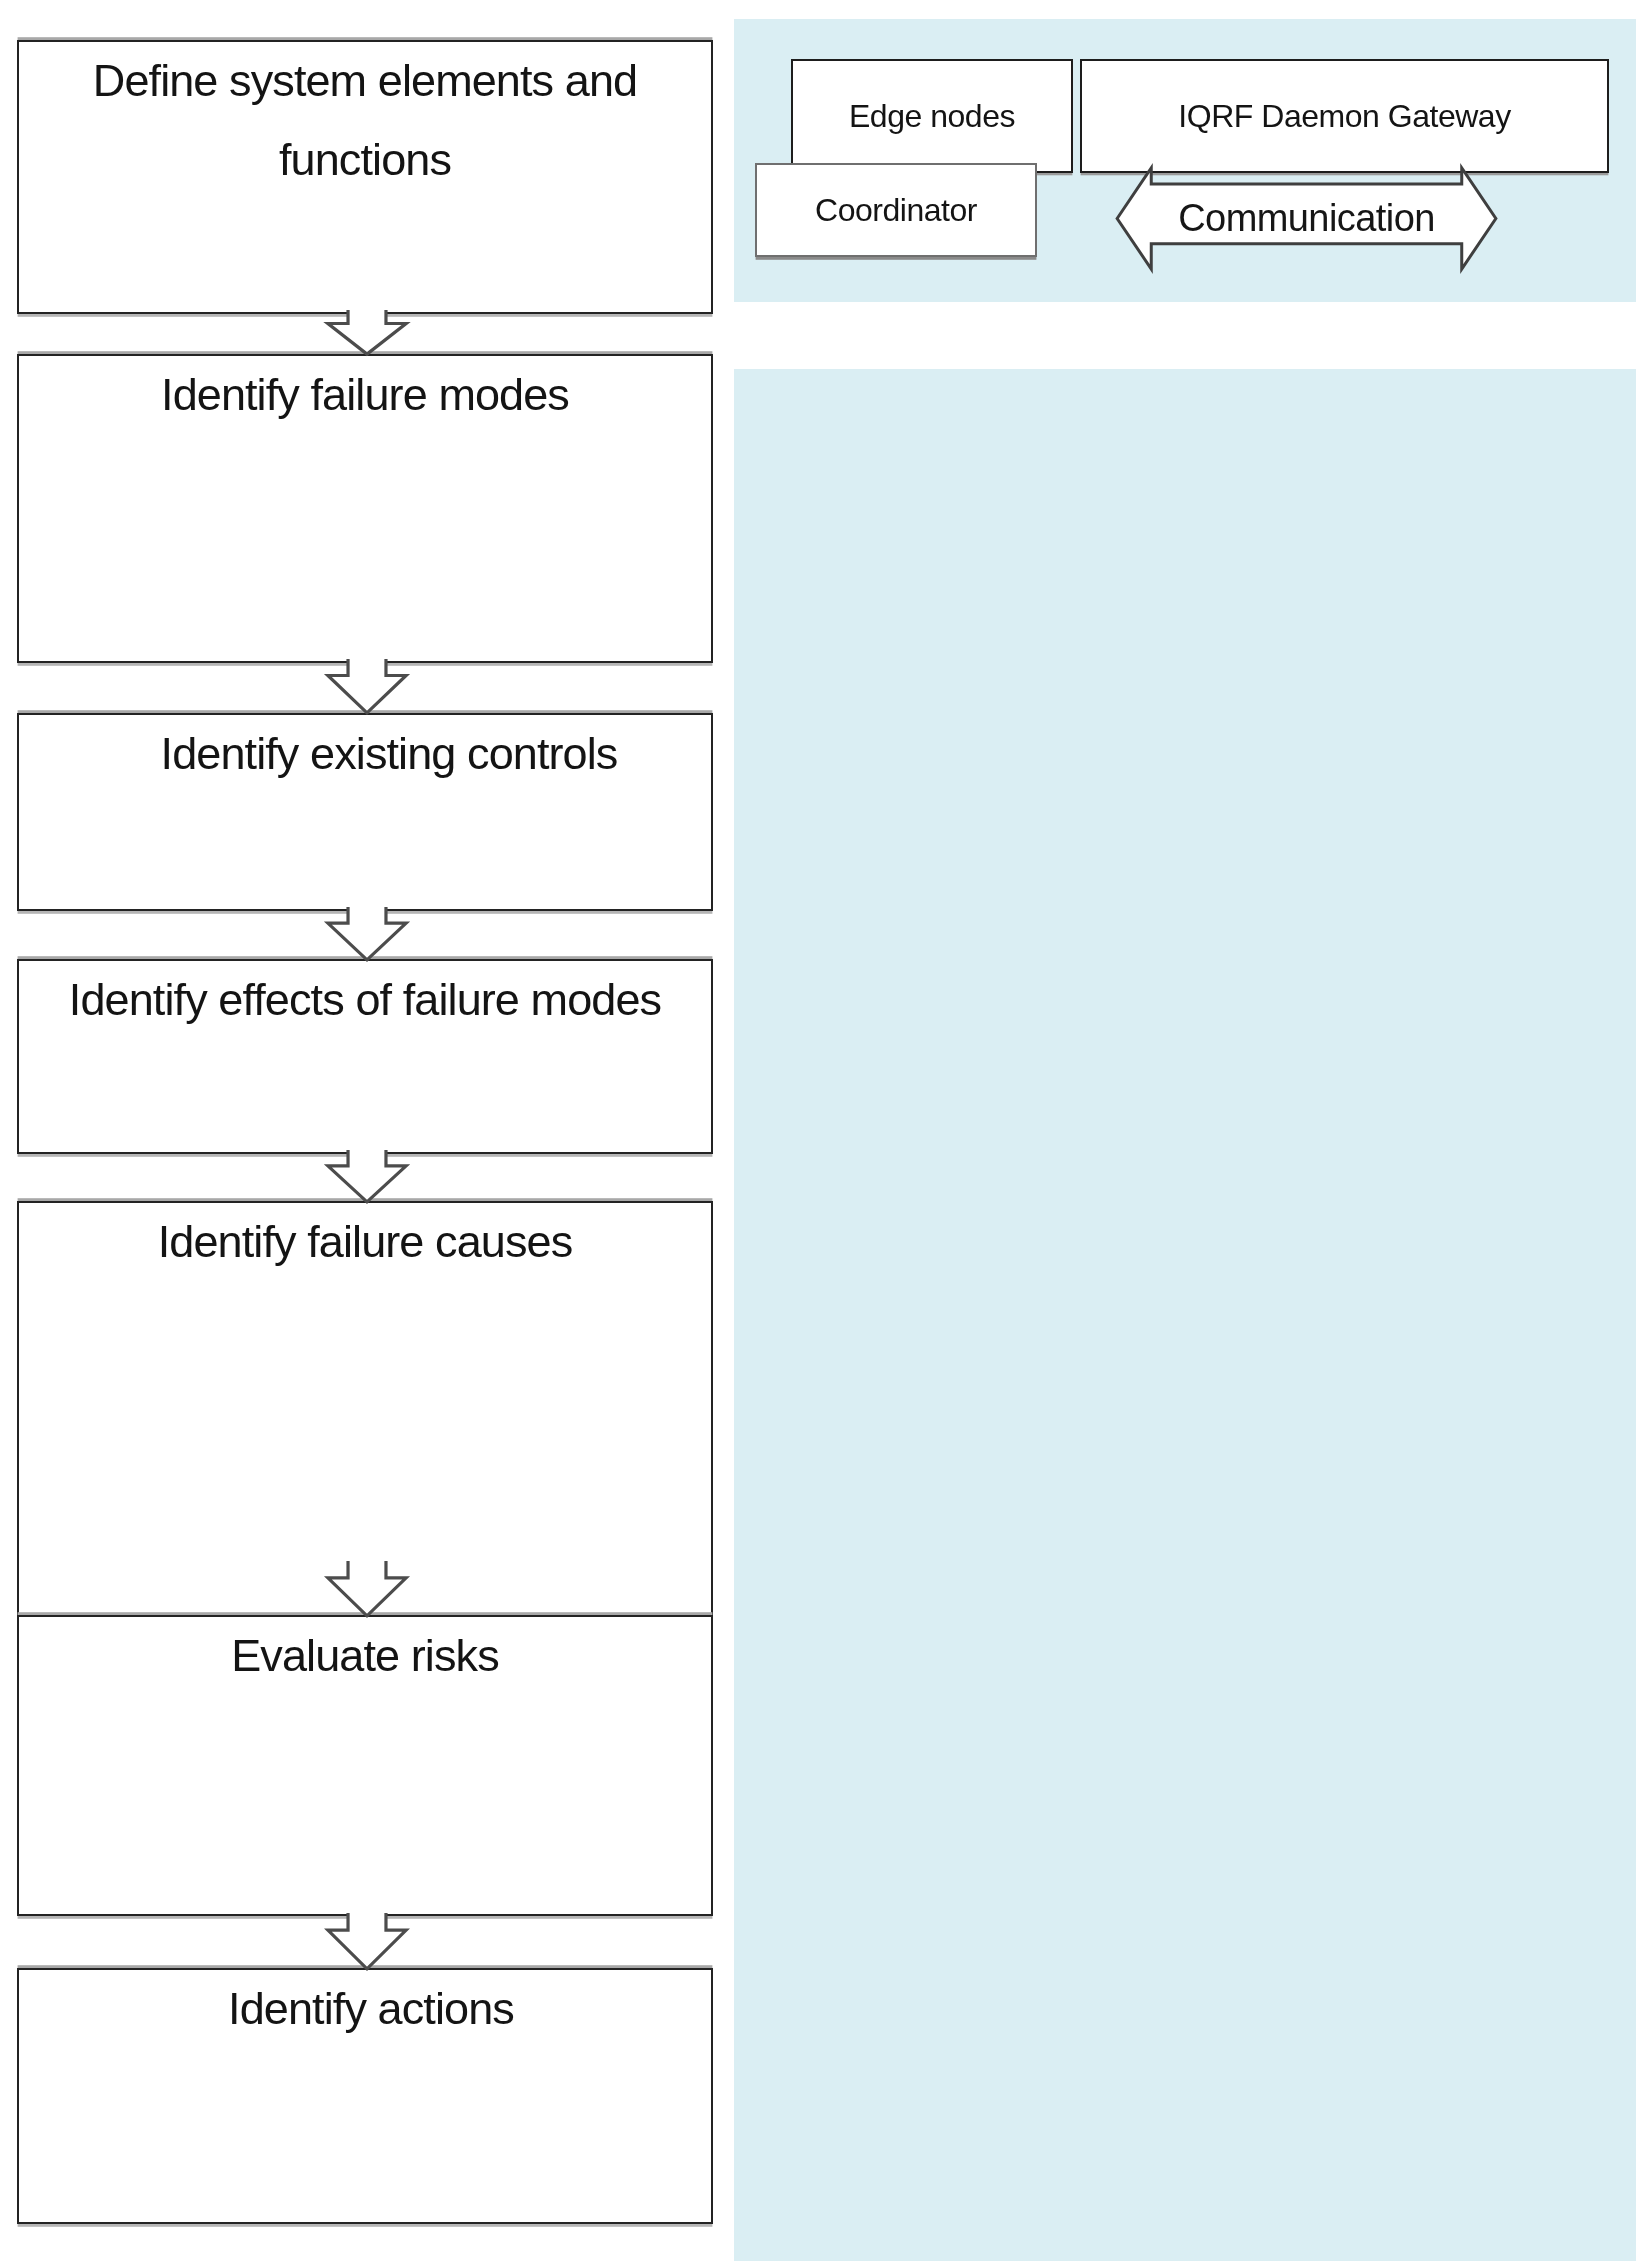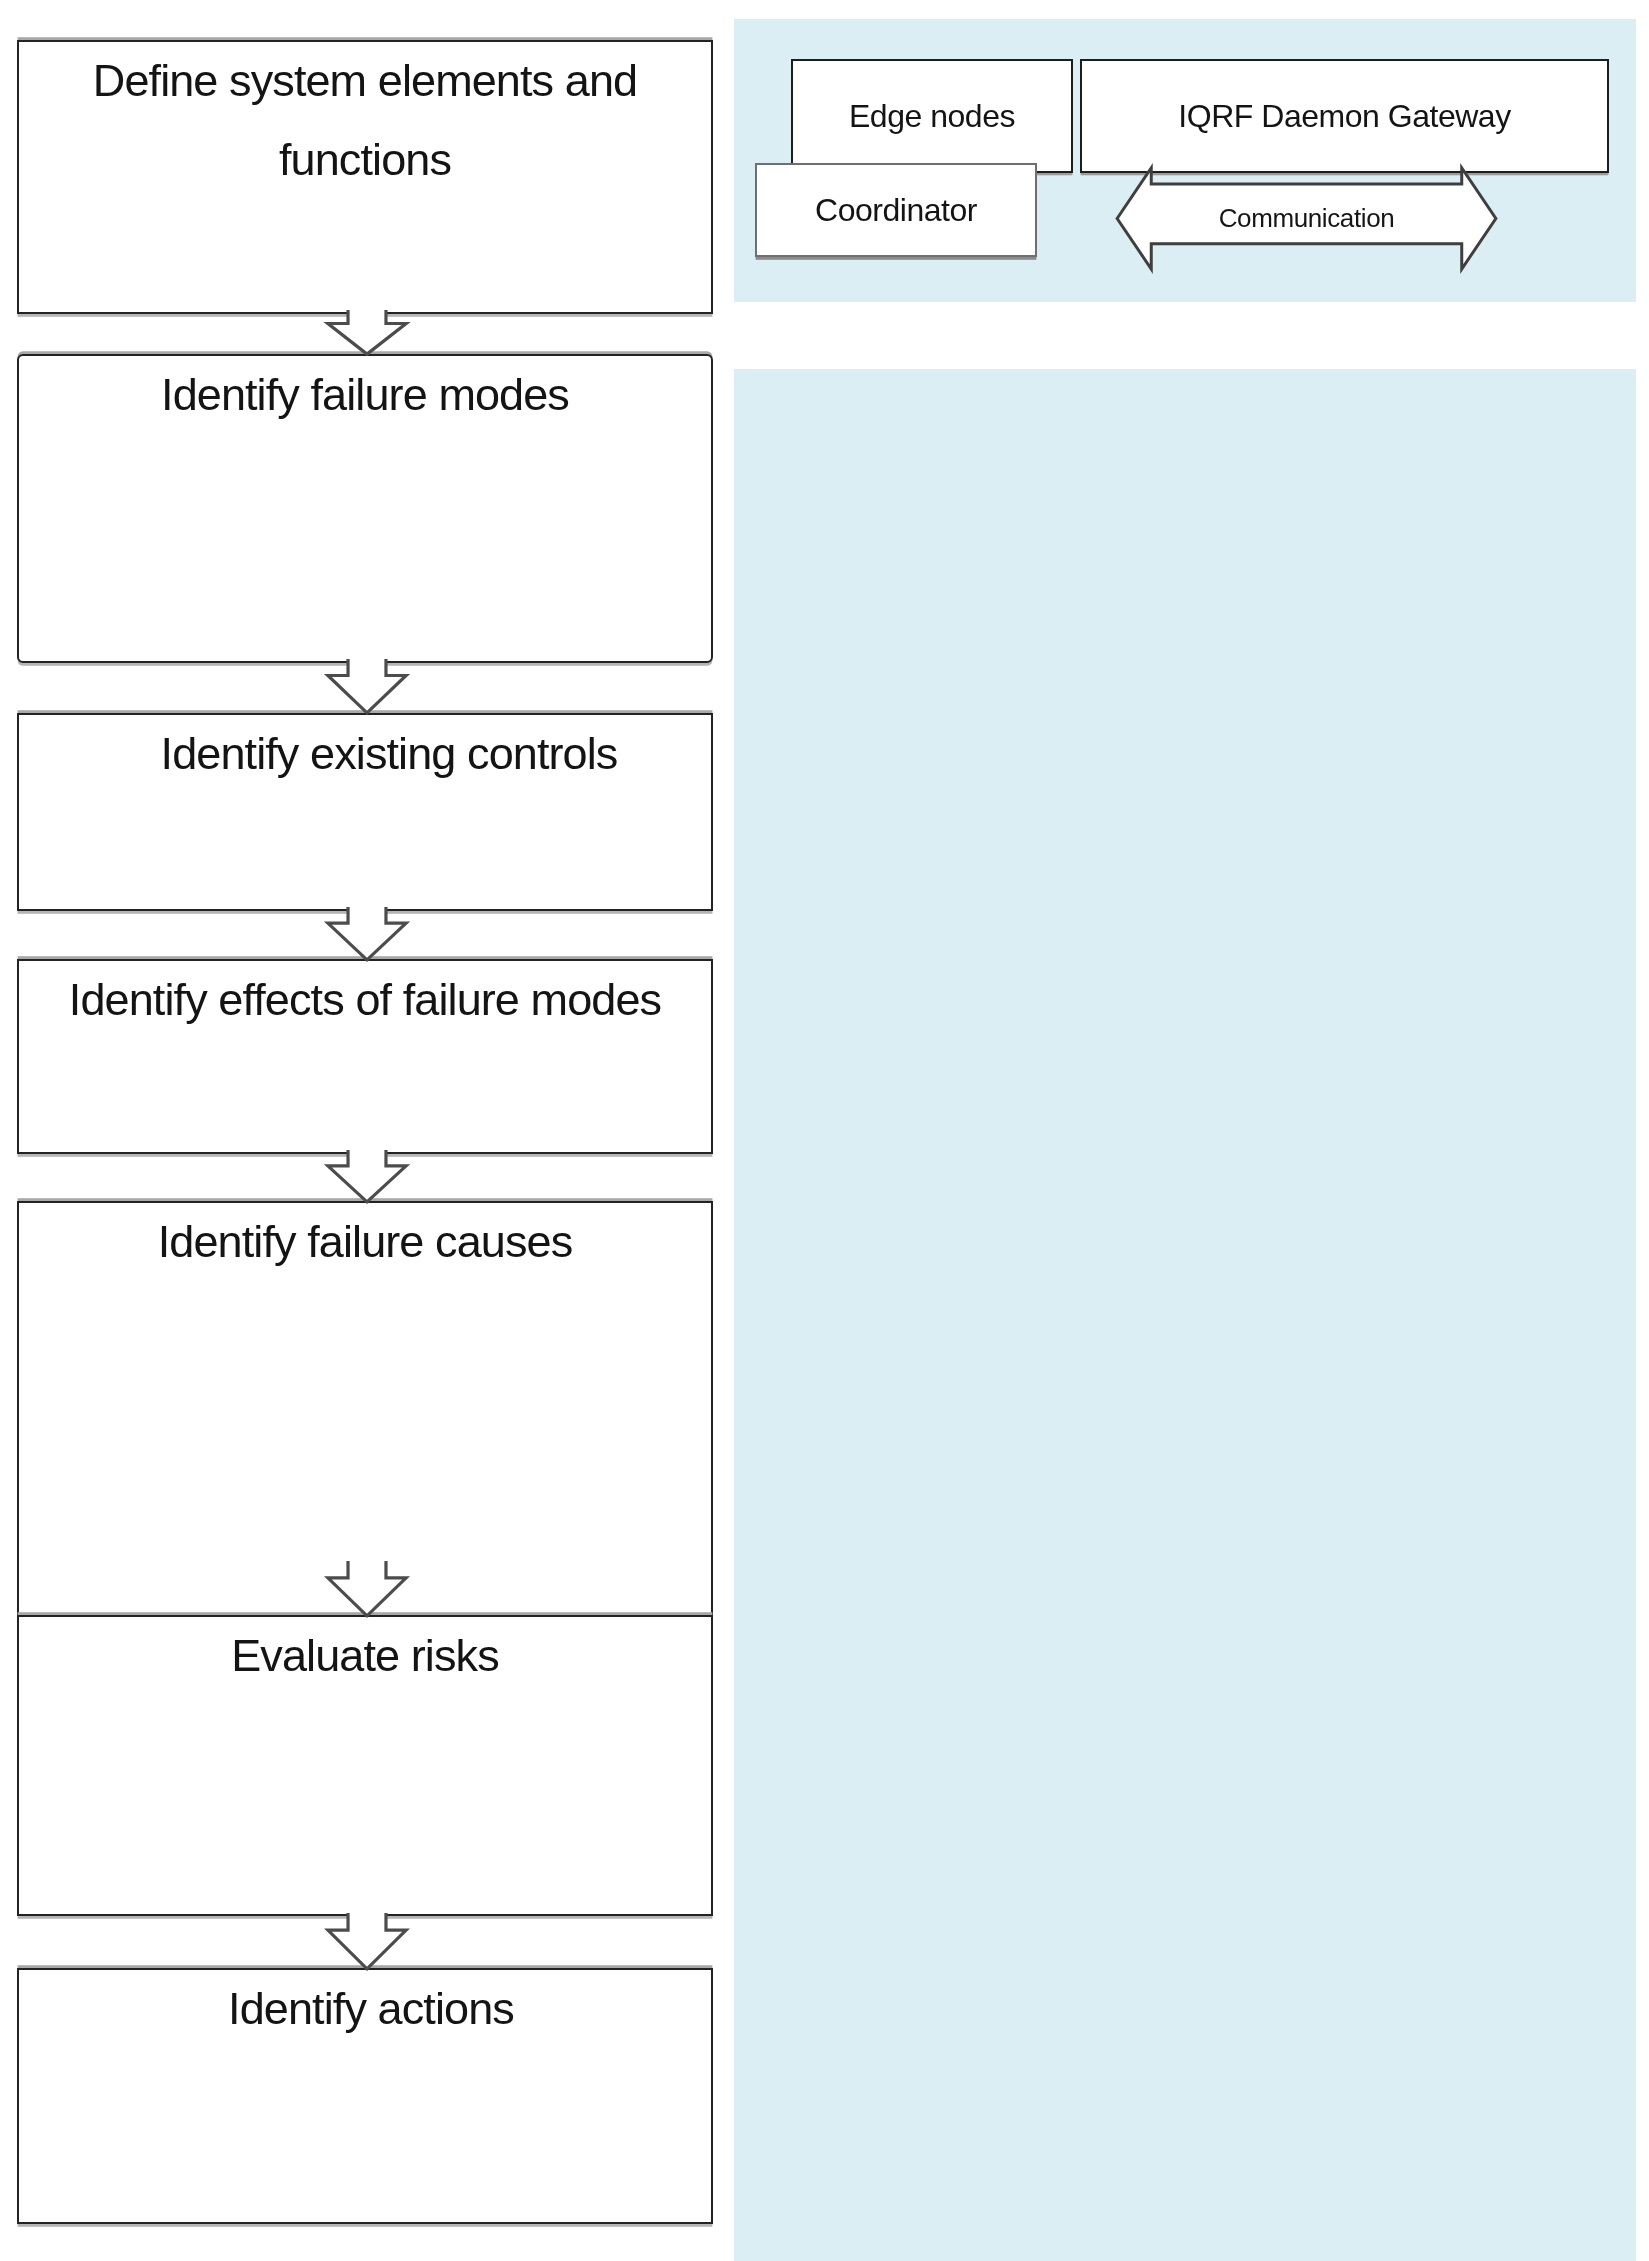--- a/index.html
+++ b/index.html
@@ -24,21 +24,21 @@
     z-index:2;
   }
   .step-title{
     font-size:45px;
     line-height:1.75;
     letter-spacing:-0.02em;
     color:#141414;
     padding:0 31.5px;
   }
   .b1{top:40px;height:274px;}
-  .b2{top:354px;height:309px;border-radius:6px;}
+  .b2{top:354px;height:309px;}
   .b3{top:713px;height:198px;padding-left:48px;}
   .b4{top:959px;height:195px;}
   .b5{top:1201px;height:432px;}
   .b6{top:1615px;height:301px;}
   .b7{top:1968px;height:256px;padding-left:12px;}
 
   
   .connector{
     position:absolute;
     left:321px;width:92px;
@@ -132,21 +132,21 @@
   .comm svg path{
     fill:#ffffff;
     stroke:#3f3f3f;
     stroke-width:3;
     vector-effect:non-scaling-stroke;
   }
   .comm-label{
     position:absolute;
     left:0;top:0;width:100%;height:100%;
     display:flex;align-items:center;justify-content:center;
-    font-size:26px;
+    font-size:38px;
     letter-spacing:-0.015em;
     color:#161616;
   }
 </style>
 </head>
 <body>
 
 <div class="page">
 
   <div class="stepbox b1">

